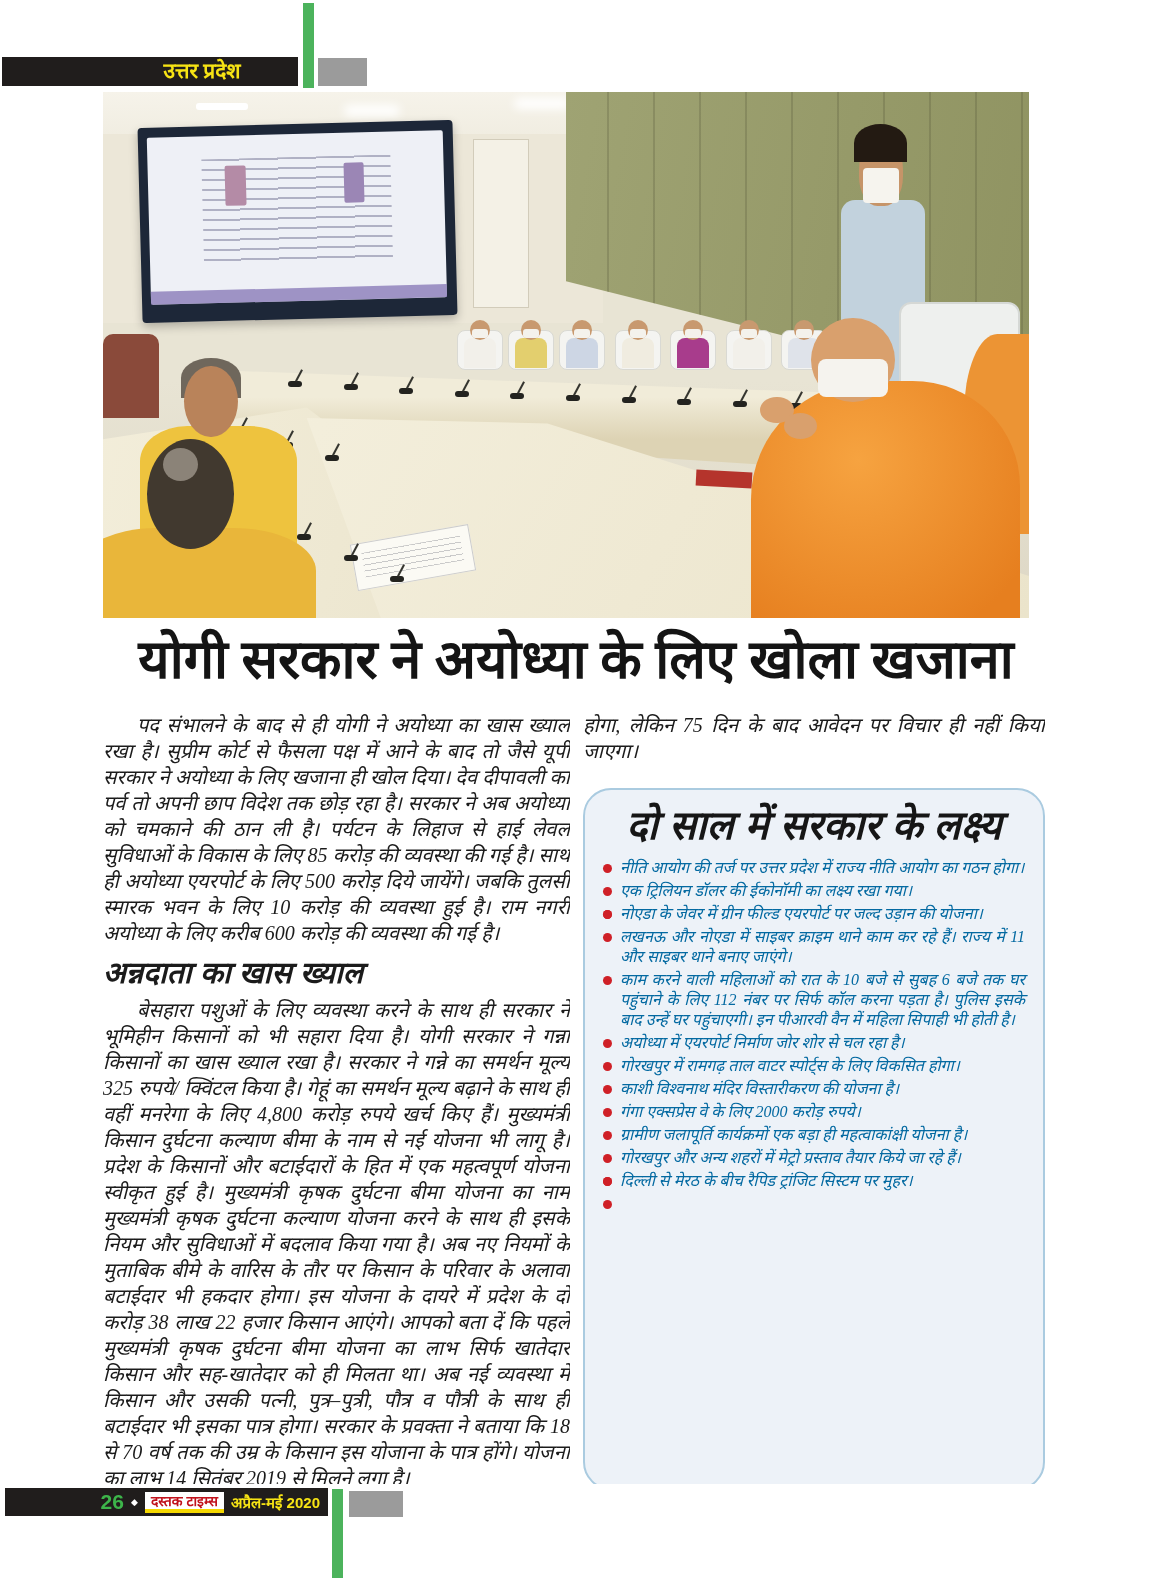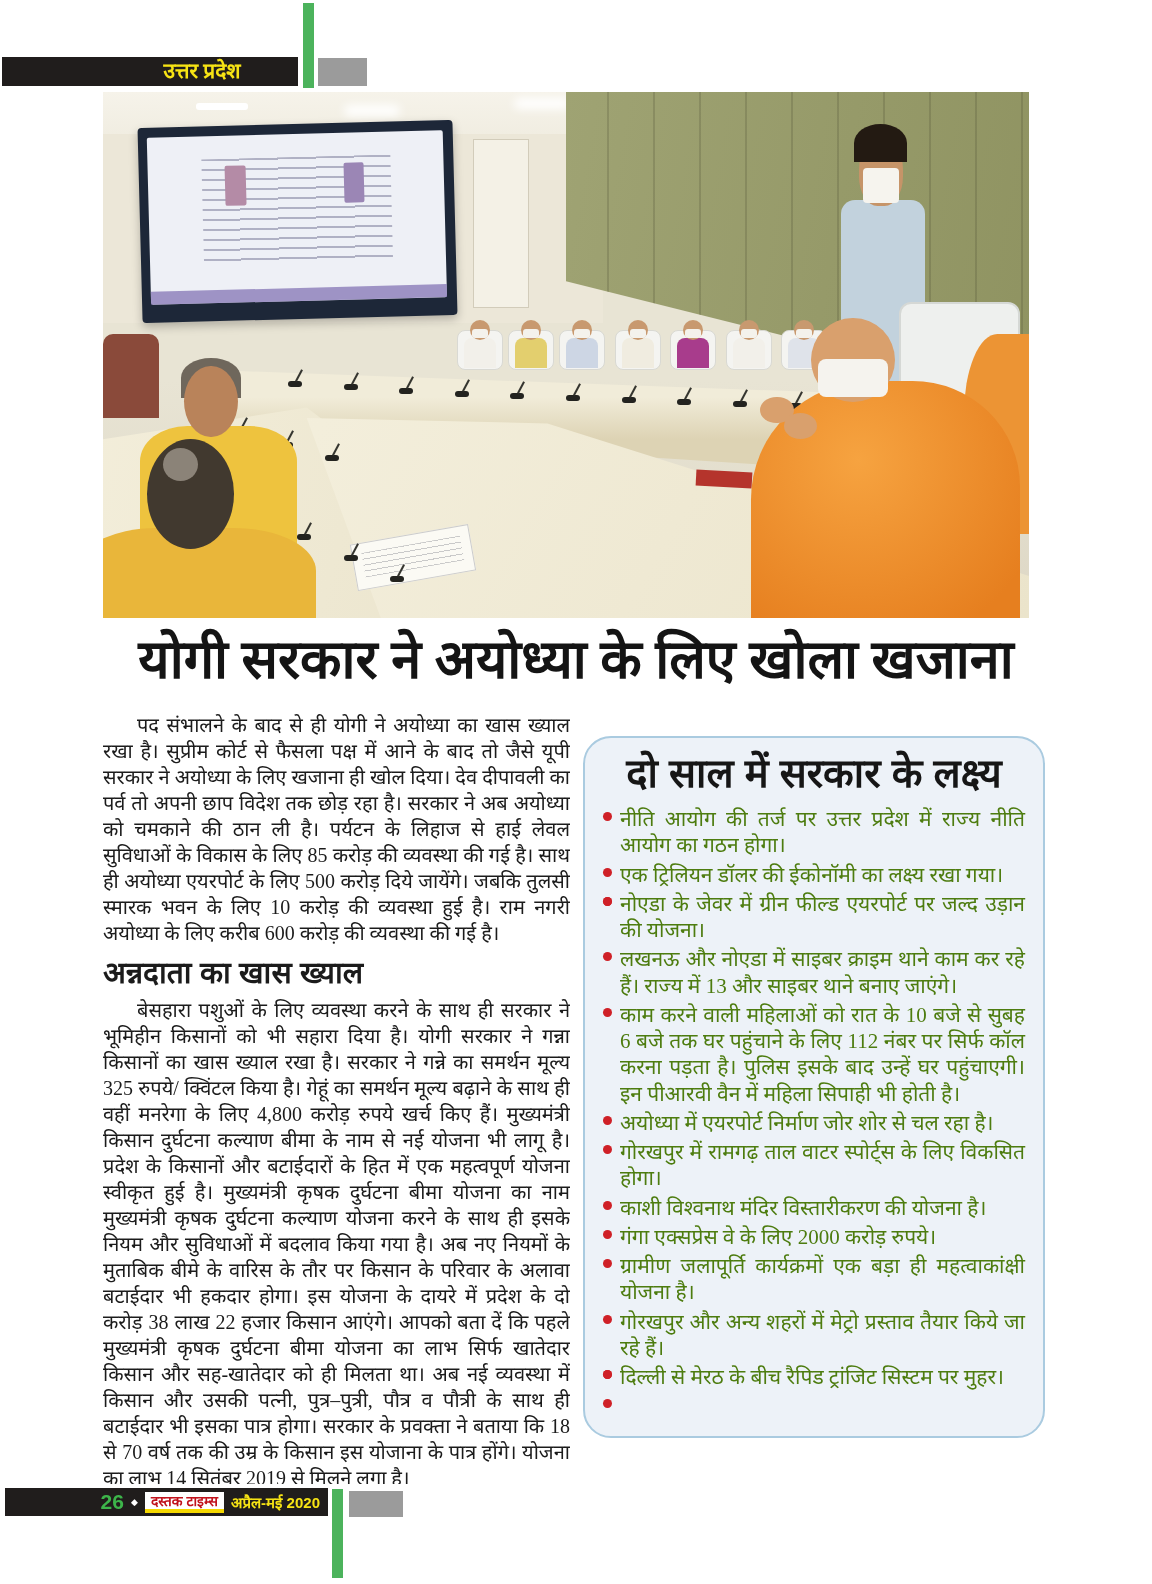--- a/index.html
+++ b/index.html
@@ -81,34 +81,34 @@
   .fg-left1 .hr{left:26%;top:-4%;width:38%;height:22%;background:#6f675c;border-radius:50% 50% 0 0;}
   .fg-left2{left:-3%;top:66%;width:26%;height:40%;z-index:8;}
   .fg-left2 .bd{left:0;top:42%;width:100%;height:60%;background:#e9b63a;border-radius:34% 34% 0 0;}
   .fg-left2 .hd{left:30%;top:0;width:36%;height:52%;background:#41392f;border-radius:50%;}
   .fg-left2 .hd::after{content:"";position:absolute;left:18%;top:8%;width:40%;height:30%;background:#8b8378;border-radius:50%;}
   .fg-maroon{left:0;top:46%;width:6%;height:16%;background:#8a4a3a;border-radius:10px 10px 0 0;z-index:4;}
 
   
   .headline{position:absolute;left:55px;top:624px;width:1042px;margin:0;text-align:center;
     font-size:54px;font-weight:bold;letter-spacing:0;color:#141414;line-height:1.35;}
-  .col{position:absolute;top:712px;height:772px;overflow:hidden;}
+  .col{position:absolute;top:712px;height:772px;overflow:hidden;font-style:italic;}
   .col-left{left:103px;width:467px;}
   .col-right{left:583px;width:462px;}
   .body-p{margin:0;font-size:20px;line-height:1.3;text-align:justify;}
   .indent{text-indent:34px;}
   .subhead{margin:10px 0 8px;font-size:30px;font-weight:bold;line-height:1.1;
     font-family:"Liberation Sans","DejaVu Sans",sans-serif;}
   .goals-box{margin-top:24px;height:702px;background:#edf2f8;border:2px solid #aacbe0;
     border-radius:28px;padding:10px 18px 12px;overflow:hidden;}
   .goals-title{text-align:center;font-size:40px;font-weight:bold;color:#161616;margin:2px 0 10px;line-height:1.15;
     font-family:"Liberation Sans","DejaVu Sans",sans-serif;}
   .goals-list{list-style:none;margin:0;padding:0;}
-  .goals-list li{position:relative;padding-left:17px;font-size:21px;line-height:1.25;
-    text-align:justify;margin-bottom:3px;color:#4d7c0f;}
+  .goals-list li{position:relative;padding-left:17px;font-size:16px;line-height:1.25;
+    text-align:justify;margin-bottom:3px;color:#0369a1;}
   .goals-list .dot{position:absolute;left:0;top:6px;width:9px;height:9px;border-radius:50%;background:#cf2027;}
 
   
   .footer-bar{position:absolute;left:5px;top:1488px;width:323px;height:28px;background:#201d1c;
     display:flex;align-items:center;justify-content:flex-end;gap:7px;padding-right:8px;}
   .pg-num{color:#3db54a;font-size:21px;font-weight:bold;font-family:"Liberation Sans",sans-serif;}
   .diamond{color:#ffffff;font-size:9px;}
   .logo{background:#ffffff;color:#c1121c;font-weight:bold;font-size:14px;line-height:1;
     padding:2px 6px 1px;border-bottom:4px solid #f5d800;font-family:"Liberation Sans",sans-serif;}
   .issue{color:#f7e414;font-weight:bold;font-size:15px;font-family:"Liberation Sans",sans-serif;}
@@ -239,28 +239,29 @@
   <h1 class="headline" data-name="headline">योगी सरकार ने अयोध्या के लिए खोला खजाना</h1>
 
   <div class="col col-left" data-name="article-left-column">
     <p class="body-p indent" data-name="paragraph">पद संभालने के बाद से ही योगी ने अयोध्या का खास ख्याल रखा है। सुप्रीम कोर्ट से फैसला पक्ष में आने के बाद तो जैसे यूपी सरकार ने अयोध्या के लिए खजाना ही खोल दिया। देव दीपावली का पर्व तो अपनी छाप विदेश तक छोड़ रहा है। सरकार ने अब अयोध्या को चमकाने की ठान ली है। पर्यटन के लिहाज से हाई लेवल सुविधाओं के विकास के लिए 85 करोड़ की व्यवस्था की गई है। साथ ही अयोध्या एयरपोर्ट के लिए 500 करोड़ दिये जायेंगे। जबकि तुलसी स्मारक भवन के लिए 10 करोड़ की व्यवस्था हुई है। राम नगरी अयोध्या के लिए करीब 600 करोड़ की व्यवस्था की गई है।</p>
     <h2 class="subhead" data-name="subheading">अन्नदाता का खास ख्याल</h2>
     <p class="body-p indent" data-name="paragraph">बेसहारा पशुओं के लिए व्यवस्था करने के साथ ही सरकार ने भूमिहीन किसानों को भी सहारा दिया है। योगी सरकार ने गन्ना किसानों का खास ख्याल रखा है। सरकार ने गन्ने का समर्थन मूल्य 325 रुपये/ क्विंटल किया है। गेहूं का समर्थन मूल्य बढ़ाने के साथ ही वहीं मनरेगा के लिए 4,800 करोड़ रुपये खर्च किए हैं। मुख्यमंत्री किसान दुर्घटना कल्याण बीमा के नाम से नई योजना भी लागू है। प्रदेश के किसानों और बटाईदारों के हित में एक महत्वपूर्ण योजना स्वीकृत हुई है। मुख्यमंत्री कृषक दुर्घटना बीमा योजना का नाम मुख्यमंत्री कृषक दुर्घटना कल्याण योजना करने के साथ ही इसके नियम और सुविधाओं में बदलाव किया गया है। अब नए नियमों के मुताबिक बीमे के वारिस के तौर पर किसान के परिवार के अलावा बटाईदार भी हकदार होगा। इस योजना के दायरे में प्रदेश के दो करोड़ 38 लाख 22 हजार किसान आएंगे। आपको बता दें कि पहले मुख्यमंत्री कृषक दुर्घटना बीमा योजना का लाभ सिर्फ खातेदार किसान और सह-खातेदार को ही मिलता था। अब नई व्यवस्था में किसान और उसकी पत्नी, पुत्र–पुत्री, पौत्र व पौत्री के साथ ही बटाईदार भी इसका पात्र होगा। सरकार के प्रवक्ता ने बताया कि 18 से 70 वर्ष तक की उम्र के किसान इस योजाना के पात्र होंगे। योजना का लाभ 14 सितंबर 2019 से मिलने लगा है।</p>
 
   </div>
 
   <div class="col col-right" data-name="article-right-column">
+    <p class="body-p" data-name="paragraph">होगा, लेकिन 75 दिन के बाद आवेदन पर विचार ही नहीं किया जाएगा।</p>
     <div class="goals-box" data-name="goals-box">
       <div class="goals-title" data-name="goals-box-title">दो साल में सरकार के लक्ष्य</div>
       <ul class="goals-list" data-name="goals-list">
           <li data-name="goal-item"><span class="dot" data-name="bullet-dot-icon"></span><span data-name="goal-text">नीति आयोग की तर्ज पर उत्तर प्रदेश में राज्य नीति आयोग का गठन होगा।</span></li>
           <li data-name="goal-item"><span class="dot" data-name="bullet-dot-icon"></span><span data-name="goal-text">एक ट्रिलियन डॉलर की ईकोनॉमी का लक्ष्य रखा गया।</span></li>
           <li data-name="goal-item"><span class="dot" data-name="bullet-dot-icon"></span></li>
           <li data-name="goal-item"><span class="dot" data-name="bullet-dot-icon"></span><span data-name="goal-text">नोएडा के जेवर में ग्रीन फील्ड एयरपोर्ट पर जल्द उड़ान की योजना।</span></li>
-          <li data-name="goal-item"><span class="dot" data-name="bullet-dot-icon"></span><span data-name="goal-text">लखनऊ और नोएडा में साइबर क्राइम थाने काम कर रहे हैं। राज्य में 13 और साइबर थाने बनाए जाएंगे।</span></li>
+          <li data-name="goal-item"><span class="dot" data-name="bullet-dot-icon"></span><span data-name="goal-text">लखनऊ और नोएडा में साइबर क्राइम थाने काम कर रहे हैं। राज्य में 11 और साइबर थाने बनाए जाएंगे।</span></li>
           <li data-name="goal-item"><span class="dot" data-name="bullet-dot-icon"></span><span data-name="goal-text">काम करने वाली महिलाओं को रात के 10 बजे से सुबह 6 बजे तक घर पहुंचाने के लिए 112 नंबर पर सिर्फ कॉल करना पड़ता है। पुलिस इसके बाद उन्हें घर पहुंचाएगी। इन पीआरवी वैन में महिला सिपाही भी होती है।</span></li>
           <li data-name="goal-item"><span class="dot" data-name="bullet-dot-icon"></span><span data-name="goal-text">अयोध्या में एयरपोर्ट निर्माण जोर शोर से चल रहा है।</span></li>
           <li data-name="goal-item"><span class="dot" data-name="bullet-dot-icon"></span><span data-name="goal-text">गोरखपुर में रामगढ़ ताल वाटर स्पोर्ट्स के लिए विकसित होगा।</span></li>
           <li data-name="goal-item"><span class="dot" data-name="bullet-dot-icon"></span><span data-name="goal-text">काशी विश्वनाथ मंदिर विस्तारीकरण की योजना है।</span></li>
           <li data-name="goal-item"><span class="dot" data-name="bullet-dot-icon"></span><span data-name="goal-text">गंगा एक्सप्रेस वे के लिए 2000 करोड़ रुपये।</span></li>
           <li data-name="goal-item"><span class="dot" data-name="bullet-dot-icon"></span><span data-name="goal-text">ग्रामीण जलापूर्ति कार्यक्रमों एक बड़ा ही महत्वाकांक्षी योजना है।</span></li>
           <li data-name="goal-item"><span class="dot" data-name="bullet-dot-icon"></span><span data-name="goal-text">गोरखपुर और अन्य शहरों में मेट्रो प्रस्ताव तैयार किये जा रहे हैं।</span></li>
           <li data-name="goal-item"><span class="dot" data-name="bullet-dot-icon"></span></li>
           <li data-name="goal-item"><span class="dot" data-name="bullet-dot-icon"></span><span data-name="goal-text">दिल्ली से मेरठ के बीच रैपिड ट्रांजिट सिस्टम पर मुहर।</span></li>
           <li data-name="goal-item"><span class="dot" data-name="bullet-dot-icon"></span></li>

